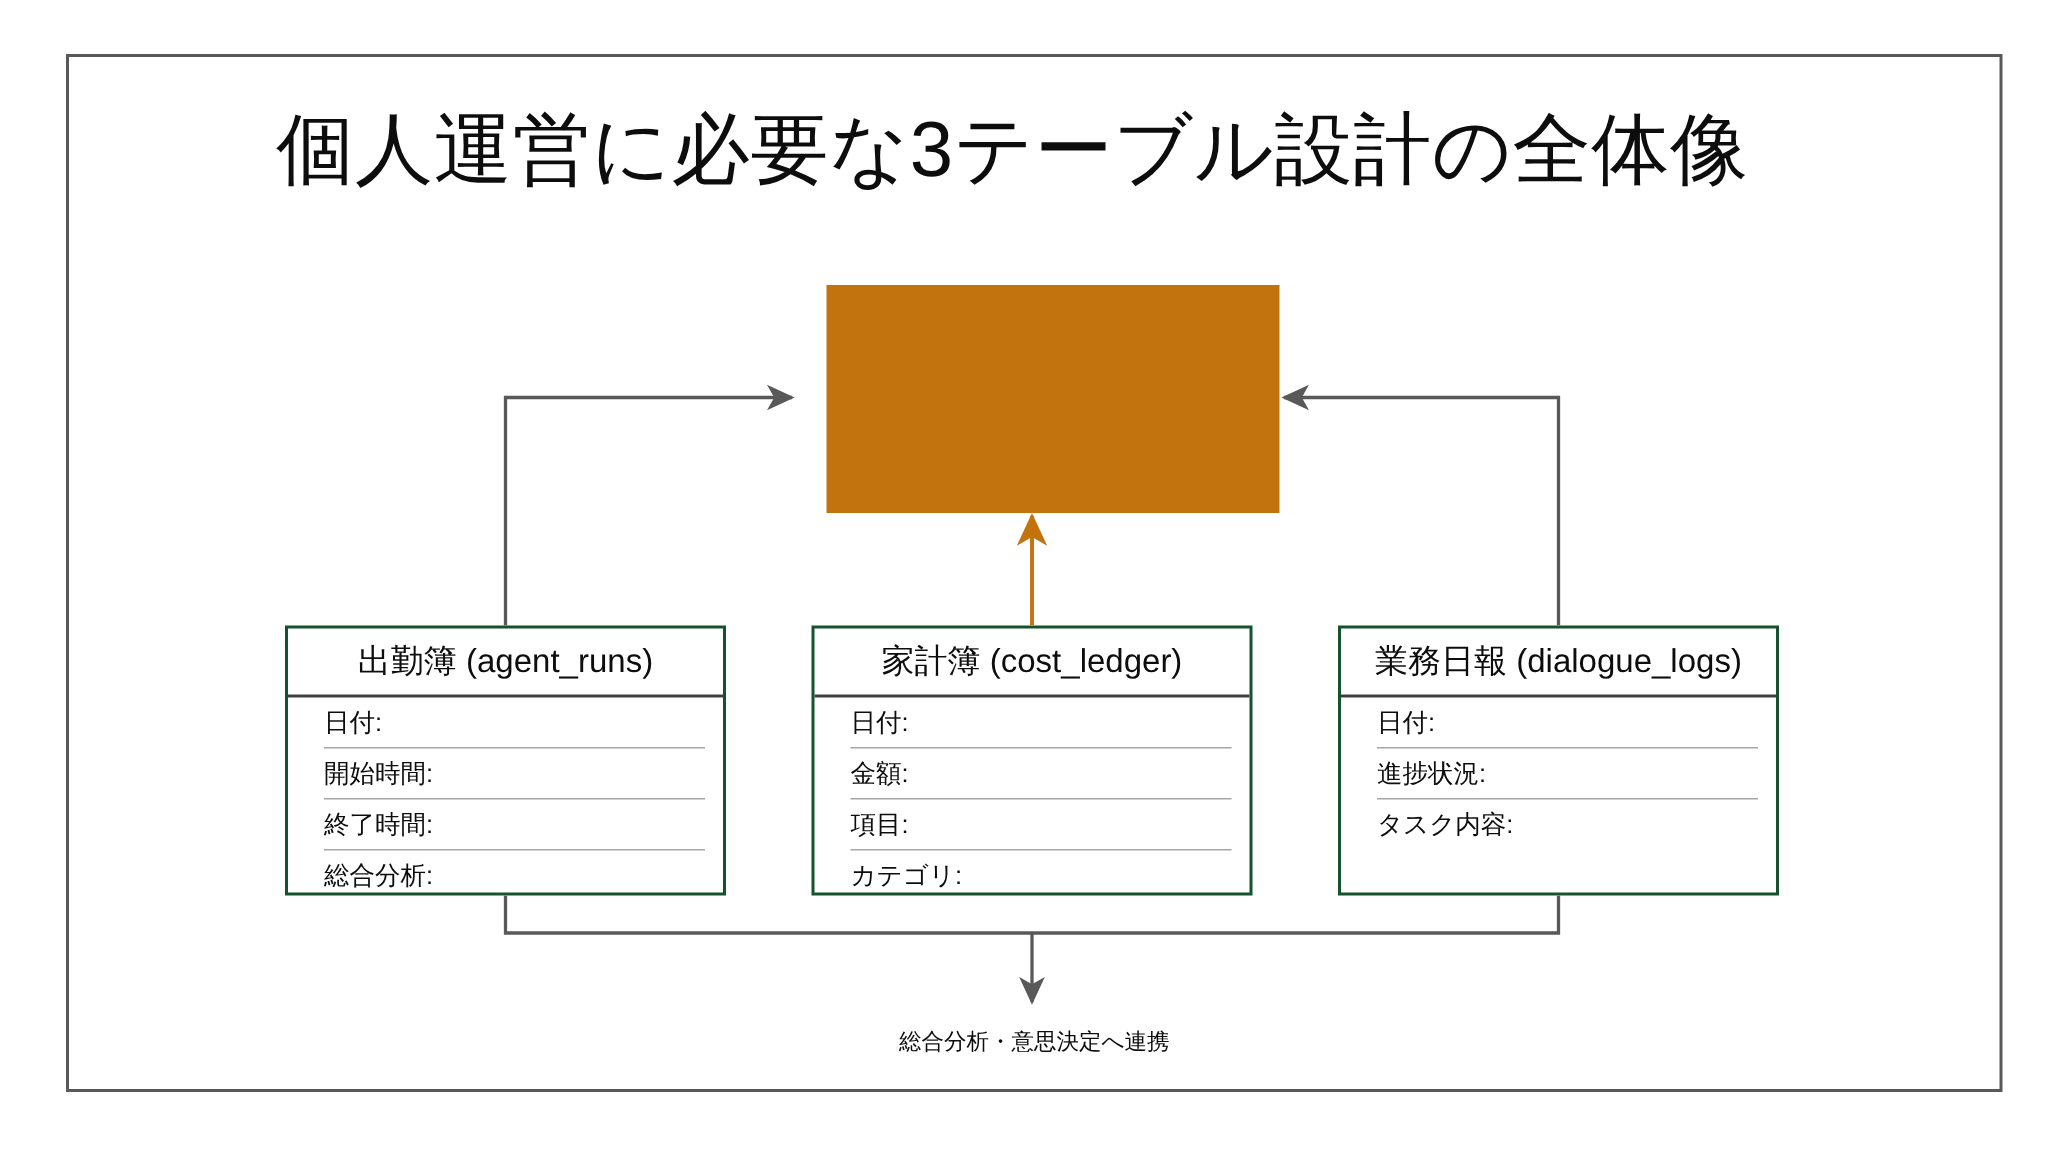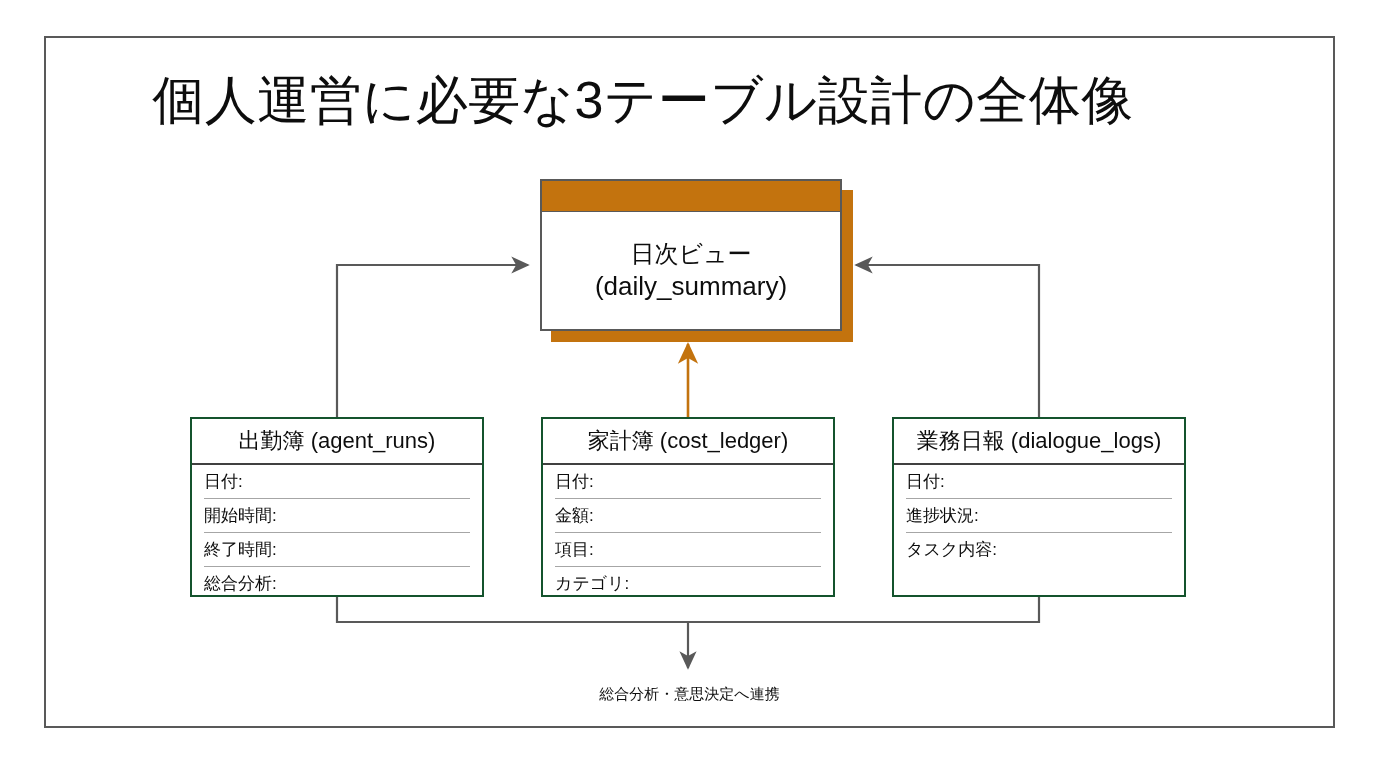--- a/index.html
+++ b/index.html
@@ -31,21 +31,21 @@
     width: 1291px;
     height: 692px;
     border: 2px solid #595959;
     box-sizing: border-box;
     background: #ffffff;
   }
 
   
   #title {
     position: absolute;
-    left: 28px;
+    left: 60px;
     top: 66px;
     width: 1230px;
     text-align: center;
     font-size: 52px;
     line-height: 68px;
     font-weight: 400;
     color: #0d0d0d;
     letter-spacing: 0.5px;
     white-space: nowrap;
   }
@@ -113,21 +113,21 @@
     height: 44px;
     display: flex;
     align-items: center;
     justify-content: center;
     border-bottom: 2px solid #404040;
     font-size: 22px;
     color: #0d0d0d;
     white-space: nowrap;
   }
   .table-body {
-    padding: 0 0 0 0;
+    padding: 0 0 0 12px;
   }
   .field-row {
     height: 33px;
     display: flex;
     align-items: center;
     margin: 0 12px;
     border-bottom: 1px solid #a6a6a6;
     font-size: 17px;
     color: #0d0d0d;
     white-space: nowrap;
@@ -179,27 +179,20 @@
       <path d="M1039,417 L1039,265 L856,265" fill="none" stroke="#595959" stroke-width="2.2" marker-end="url(#arrow-gray)"></path>
     </g>
 
     <g>
       <path d="M337,597 L337,622 L1039,622 L1039,597" fill="none" stroke="#595959" stroke-width="2.2"></path>
       <path d="M688,622 L688,668" fill="none" stroke="#595959" stroke-width="2.2" marker-end="url(#arrow-gray)"></path>
     </g>
   </svg>
 
   <div id="summary-shadow"></div>
-  <div id="summary-box">
-    <div id="summary-band"></div>
-    <div id="summary-text">
-      <div class="ln1">日次ビュー</div>
-      <div class="ln2">(daily_summary)</div>
-    </div>
-  </div>
 
   <div class="table-card" id="table-agent-runs">
     <div class="table-header">出勤簿 (agent_runs)</div>
     <div class="table-body">
       <div class="field-row">日付:</div>
       <div class="field-row">開始時間:</div>
       <div class="field-row">終了時間:</div>
       <div class="field-row">総合分析:</div>
     </div>
   </div>

